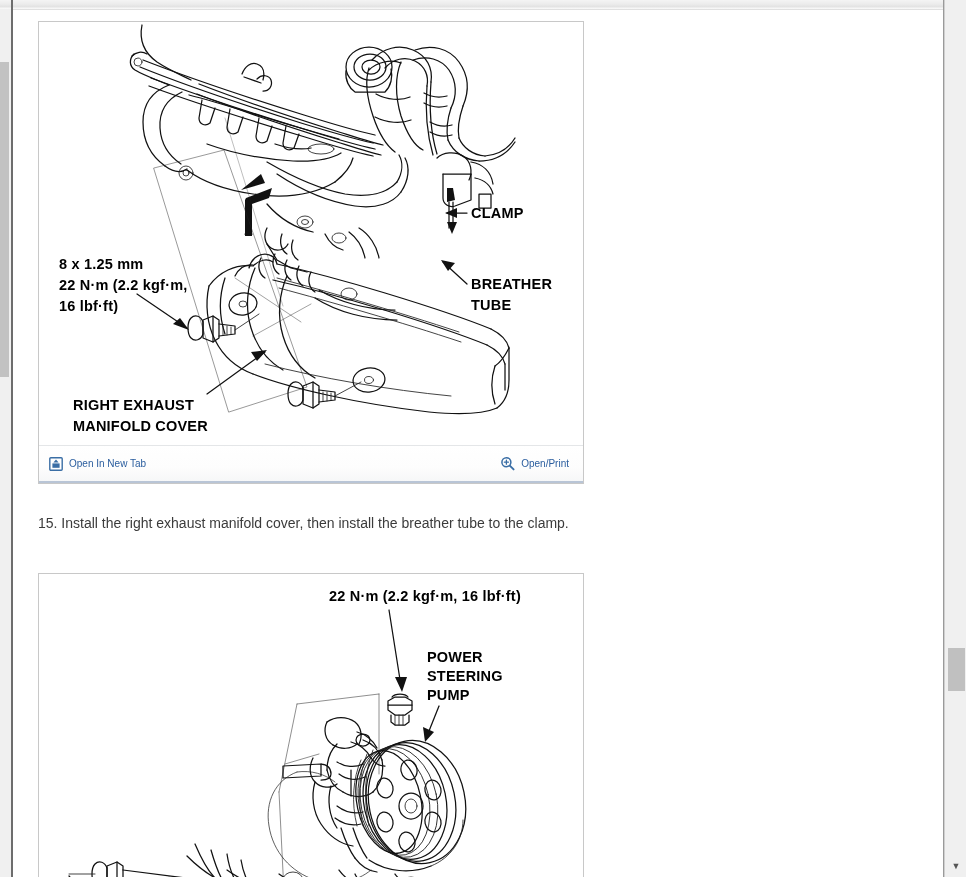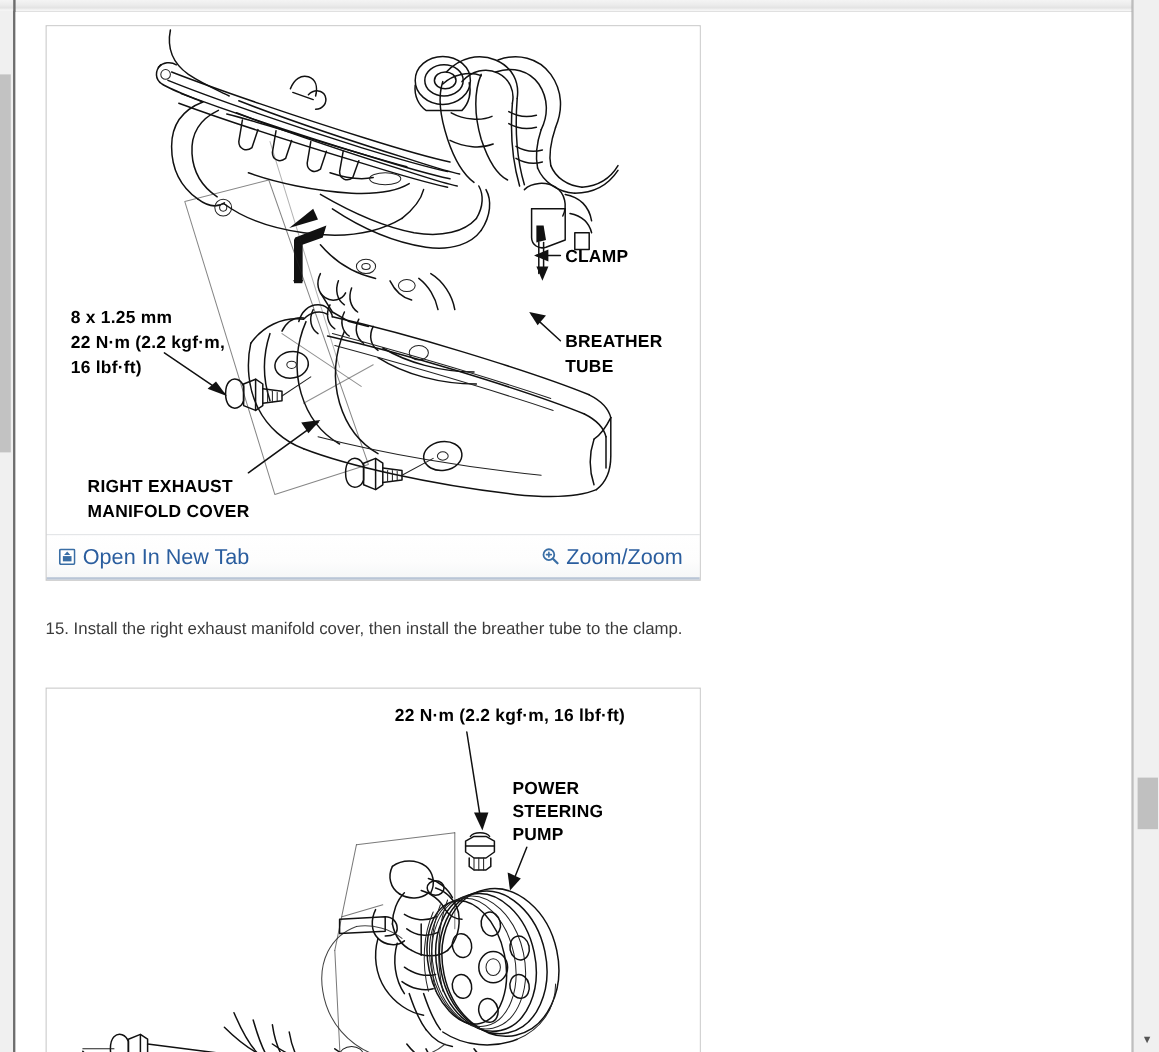--- a/index.html
+++ b/index.html
@@ -130,21 +130,21 @@
     display: flex;
     align-items: center;
     justify-content: space-between;
     padding: 0 14px 0 10px;
   }
   .tb-action {
     display: flex;
     align-items: center;
     gap: 6px;
     color: #2a5d9e;
-    font-size: 18px;
+    font-size: 10px;
     cursor: pointer;
     line-height: 1;
     white-space: nowrap;
   }
   .tb-action .ic { display: inline-flex; align-items: center; }
 
   .caption-text {
     position: absolute;
     left: 25px;
     top: 504px;
@@ -381,21 +381,21 @@
           <span>Open In New Tab</span>
         </div>
         <div class="tb-action">
           <span class="ic">
             <svg width="15" height="15" viewBox="0 0 15 15" aria-hidden="true">
               <circle cx="6.4" cy="6.2" r="4.5" fill="none" stroke="#3a6ea5" stroke-width="1.5"></circle>
               <path d="M6.4 4.2 L6.4 8.2 M4.4 6.2 L8.4 6.2" stroke="#3a6ea5" stroke-width="1.3" stroke-linecap="round"></path>
               <path d="M9.8 9.6 L13.6 13.4" stroke="#3a6ea5" stroke-width="1.9" stroke-linecap="round"></path>
             </svg>
           </span>
-          <span>Zoom/Zoom</span>
+          <span>Open/Print</span>
         </div>
       </div>
     </div>
 
     <div class="caption-text">15. Install the right exhaust manifold cover, then install the breather tube to the clamp.</div>
 
     <div class="figure-block" id="figure-2">
       <div class="figure-canvas">
         <svg width="544" height="318" viewBox="0 0 544 318" xmlns="http://www.w3.org/2000/svg">
 

